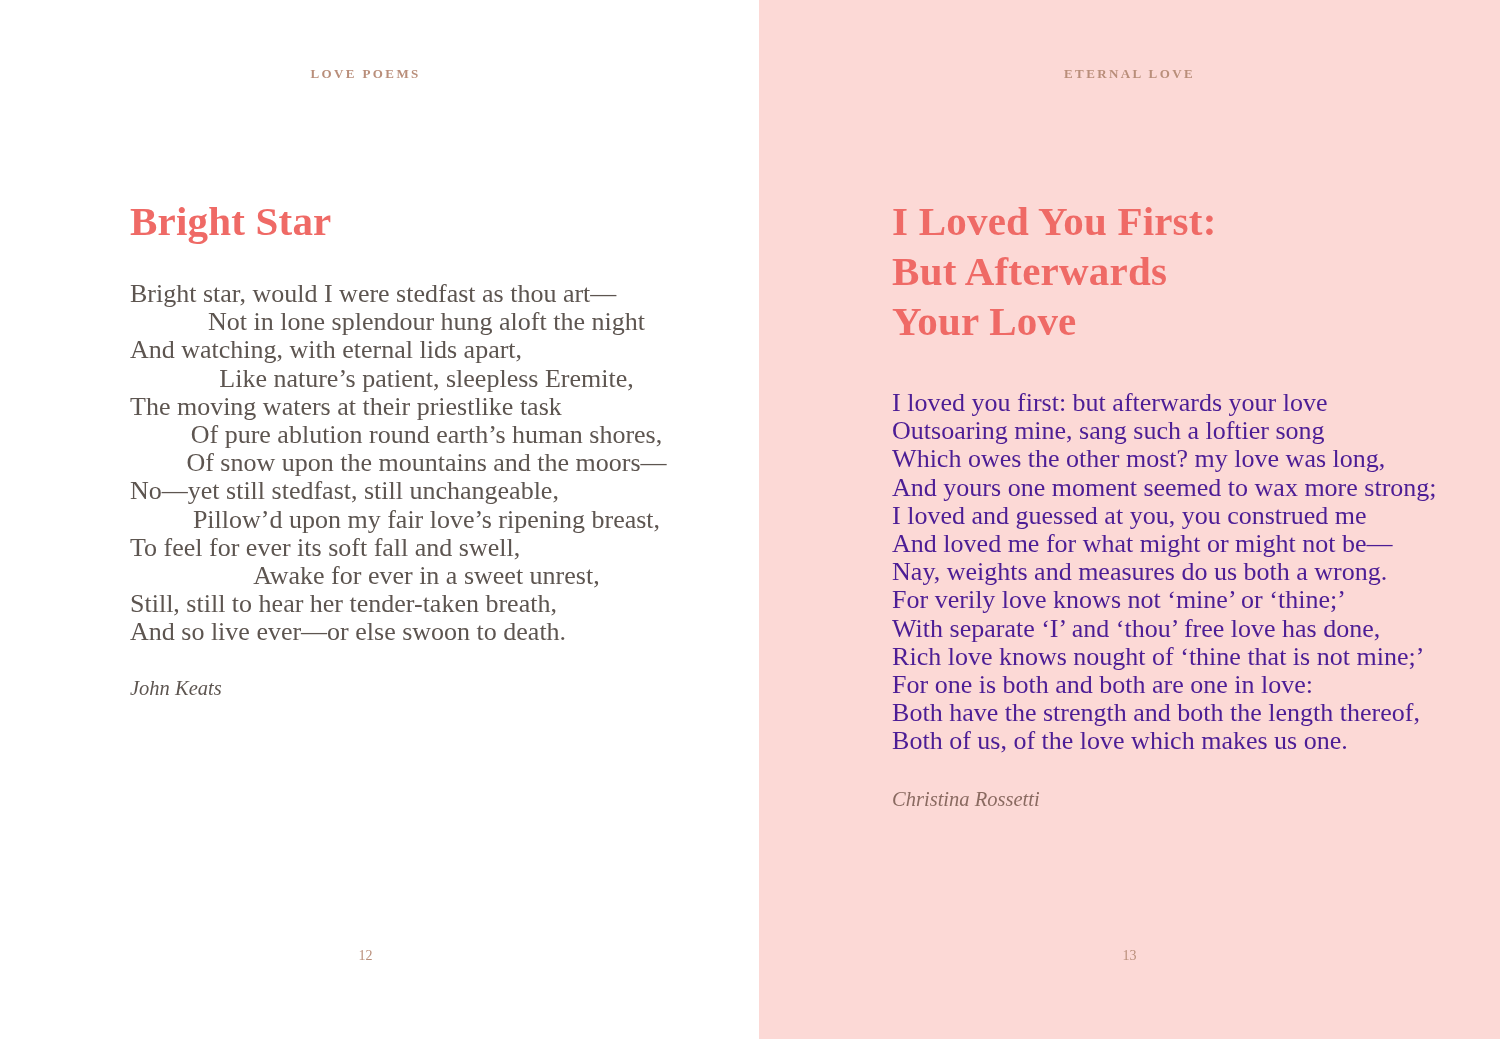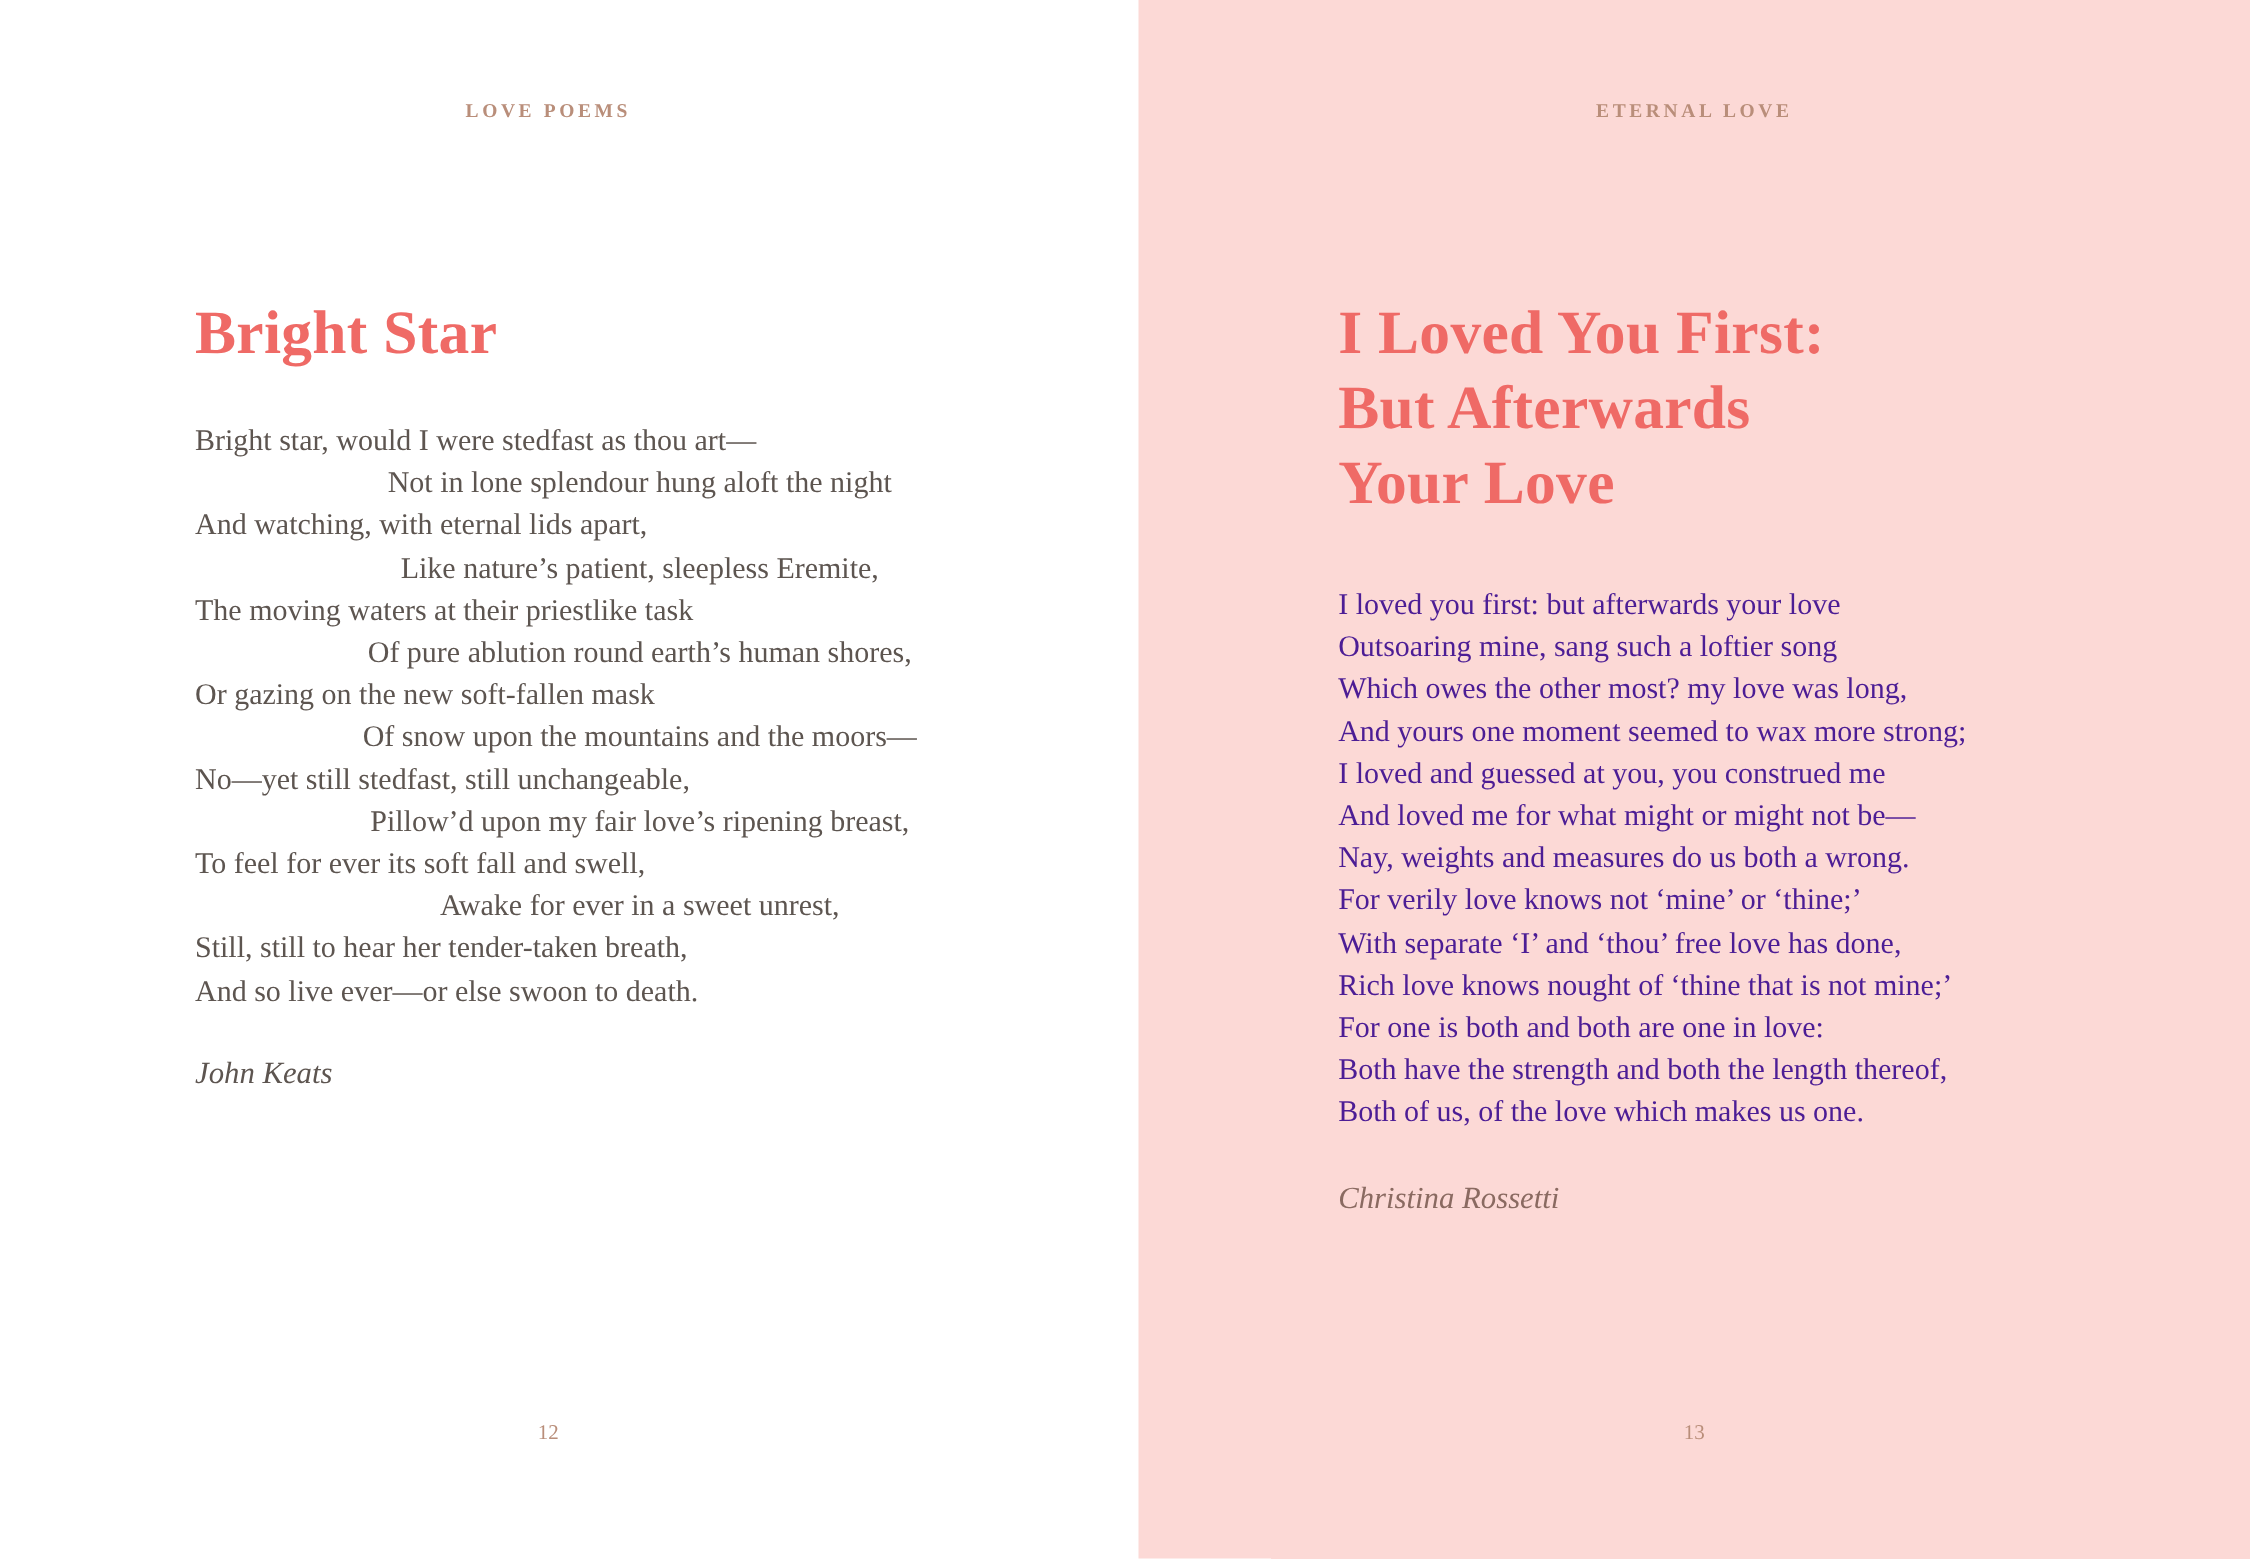--- a/index.html
+++ b/index.html
@@ -71,21 +71,21 @@
     line-height: 1.22;
     color: #ef6a66;
     margin: 0 0 34px 0;
     letter-spacing: 0.2px;
   }
   .content-right .poem-title {
     margin-bottom: 43px;
   }
   .poem-body {
     font-family: "Liberation Serif", serif;
-    font-size: 20px;
+    font-size: 26px;
     line-height: 28.2px;
     color: #5d5550;
     margin: 0;
   }
   .content-right .poem-body {
     color: #4c1d95;
     margin-top: 12px;
   }
   .poem-line {
     white-space: pre;
@@ -117,21 +117,20 @@
 
     <div class="content-left">
       <h1 class="poem-title">Bright Star</h1>
       <div class="poem-body">
         <div class="poem-line">Bright star, would I were stedfast as thou art—</div>
         <div class="poem-line indent">Not in lone splendour hung aloft the night</div>
         <div class="poem-line">And watching, with eternal lids apart,</div>
         <div class="poem-line indent">Like nature’s patient, sleepless Eremite,</div>
         <div class="poem-line">The moving waters at their priestlike task</div>
         <div class="poem-line indent">Of pure ablution round earth’s human shores,</div>
-        <div class="poem-line">Or gazing on the new soft-fallen mask</div>
         <div class="poem-line indent">Of snow upon the mountains and the moors—</div>
         <div class="poem-line">No—yet still stedfast, still unchangeable,</div>
         <div class="poem-line indent">Pillow’d upon my fair love’s ripening breast,</div>
         <div class="poem-line">To feel for ever its soft fall and swell,</div>
         <div class="poem-line indent">Awake for ever in a sweet unrest,</div>
         <div class="poem-line">Still, still to hear her tender-taken breath,</div>
         <div class="poem-line">And so live ever—or else swoon to death.</div>
       </div>
       <div class="poet">John Keats</div>
     </div>

